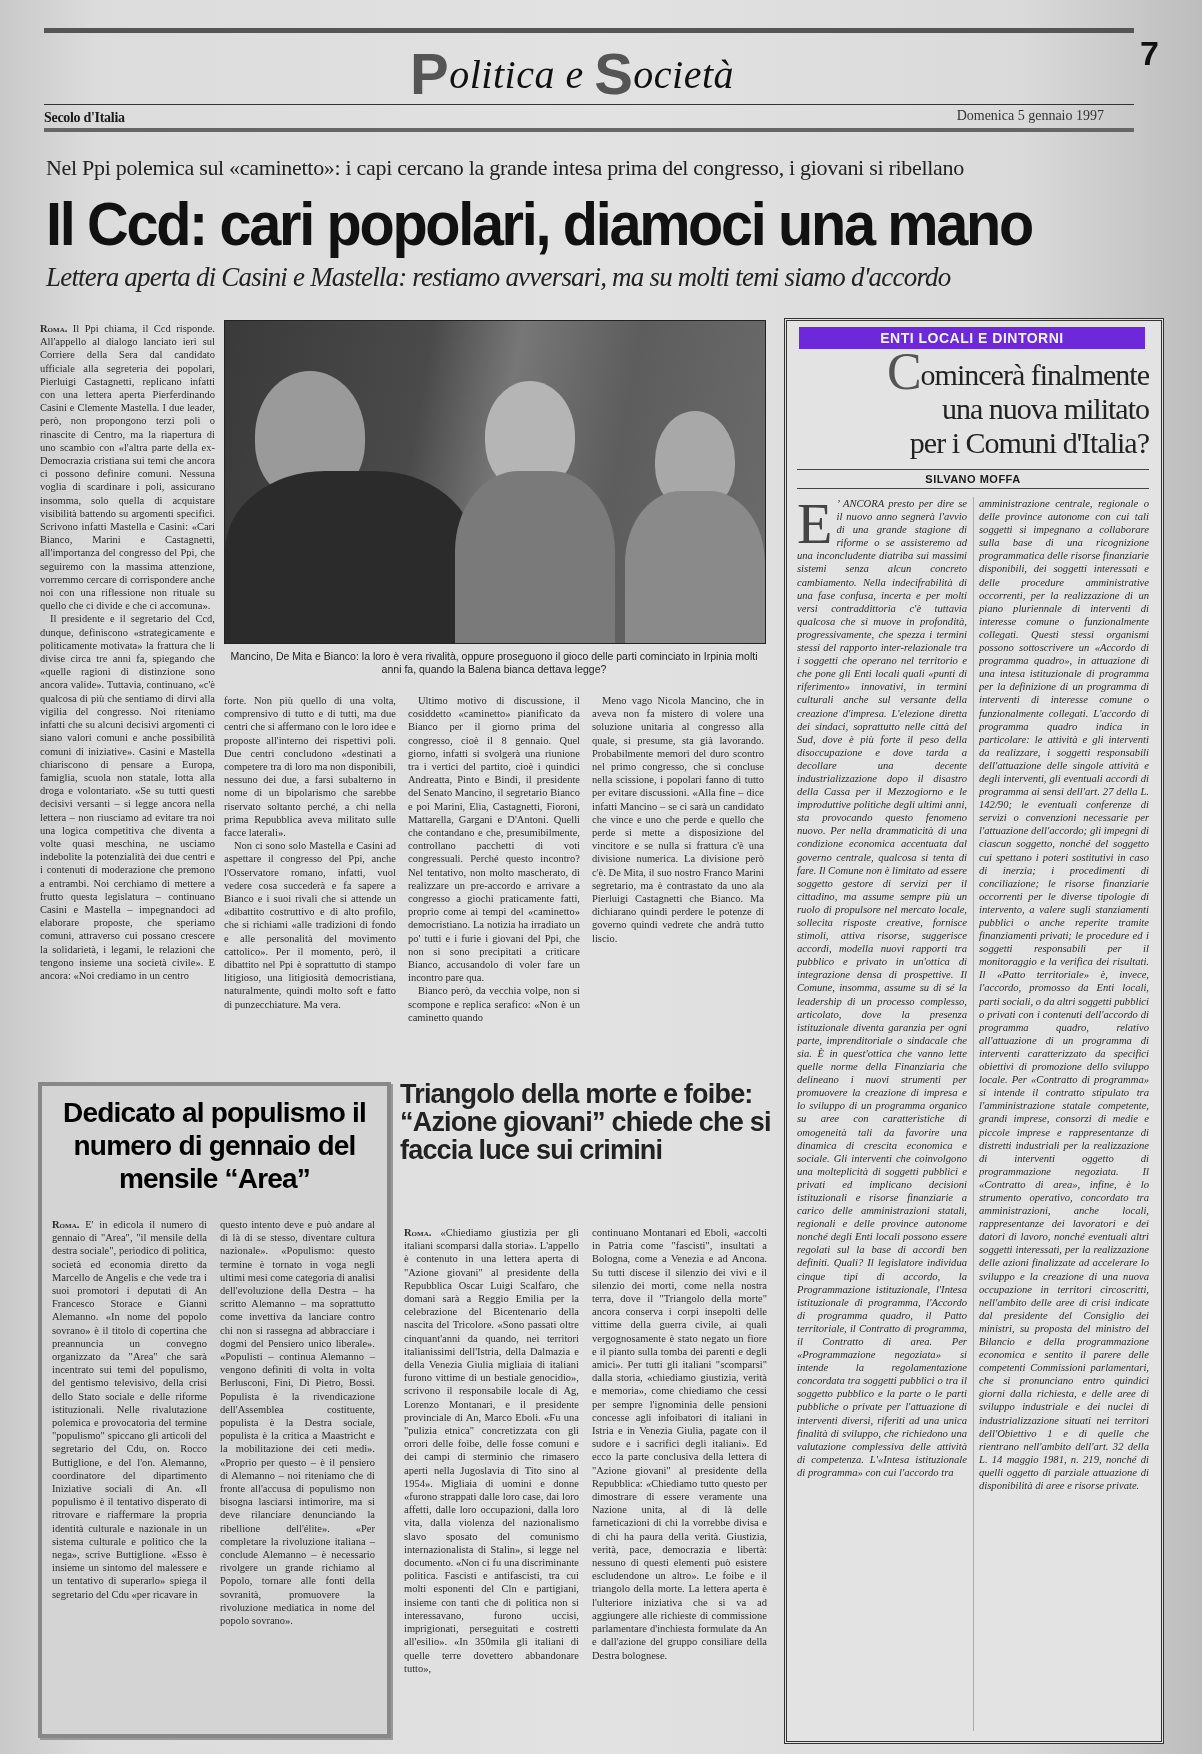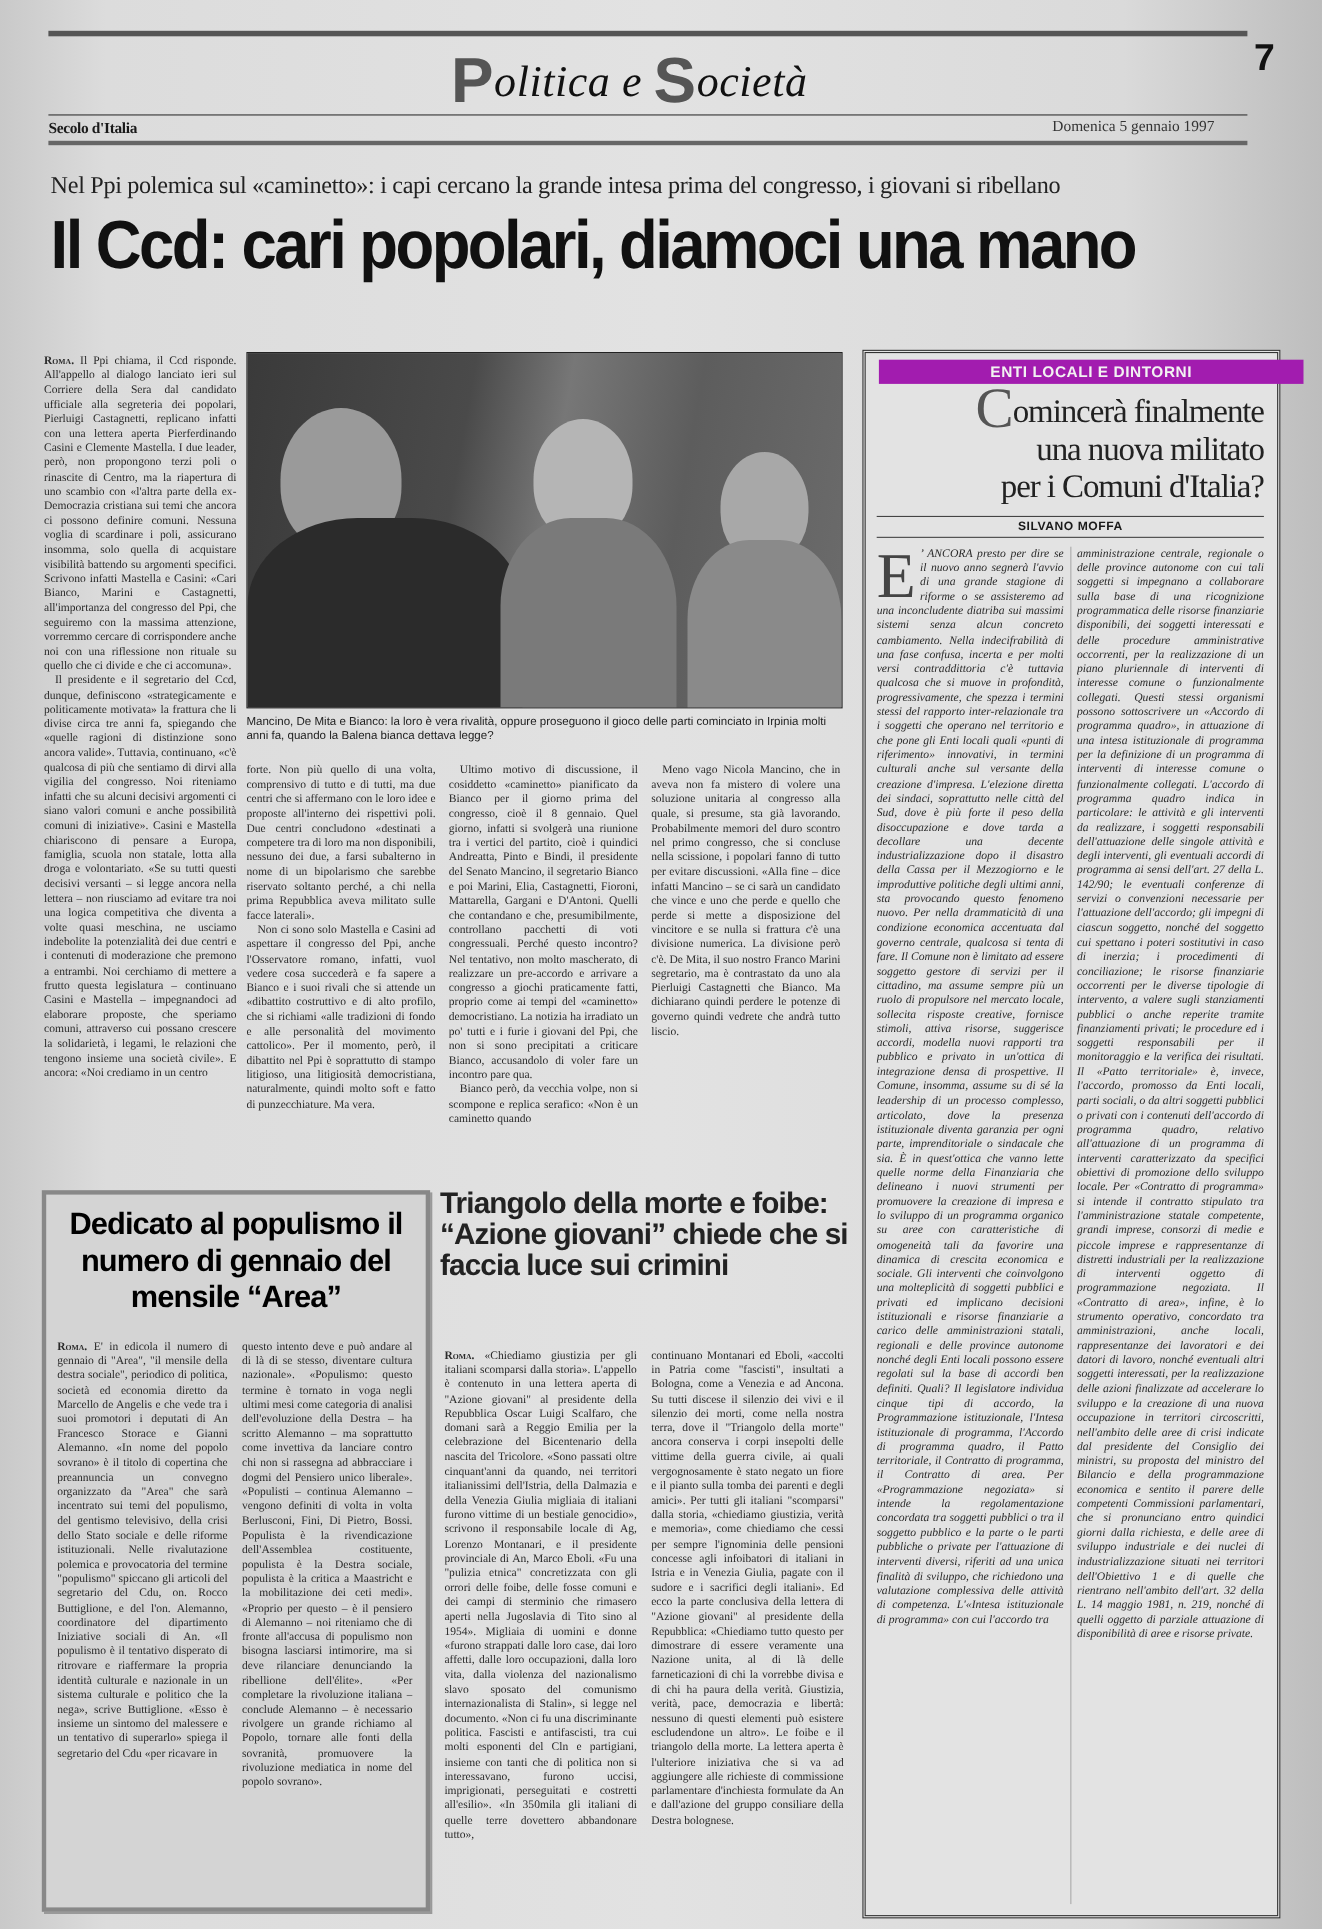--- a/index.html
+++ b/index.html
@@ -13,23 +13,23 @@
   .date{position:absolute;right:98px;top:108px;font-size:14px;color:#333;}
   .kicker{position:absolute;left:46px;top:155px;width:1090px;font-size:22px;color:#222;white-space:nowrap;letter-spacing:-0.3px;}
   .headline{position:absolute;left:46px;top:188px;font-family:"Liberation Sans",sans-serif;font-weight:bold;font-size:62px;letter-spacing:-2.5px;color:#111;white-space:nowrap;transform:scaleX(0.93);transform-origin:left;}
   .subhead{position:absolute;left:46px;top:262px;font-style:italic;font-size:27px;letter-spacing:-0.8px;color:#222;white-space:nowrap;}
   .col{position:absolute;font-size:10.5px;line-height:13.2px;text-align:justify;color:#2a2a2a;overflow:hidden;}
   .col p{margin:0 0 0 0;text-indent:10px;}
   .col p.first{text-indent:0;}
   .smallcaps{font-variant:small-caps;font-weight:bold;}
   .photo{position:absolute;left:224px;top:320px;width:540px;height:322px;background:linear-gradient(100deg,#3a3a3a 0%,#4a4a4a 35%,#777 50%,#5d5d5d 70%,#6c6c6c 100%);border:1px solid #222;overflow:hidden;}
   .person{position:absolute;border-radius:50% 50% 45% 45%;}
-  .caption{position:absolute;left:224px;top:650px;width:540px;font-family:"Liberation Sans",sans-serif;font-size:10.5px;line-height:13px;color:#222;}
+  .caption{position:absolute;left:224px;top:650px;width:540px;font-family:"Liberation Sans",sans-serif;font-size:10.5px;line-height:13px;color:#222;text-align:center;}
   .box-right{position:absolute;left:784px;top:318px;width:374px;height:1420px;border:3px double #333;background:#e3e3e3;}
-  .box-tag{position:absolute;left:12px;top:6px;width:386px;height:22px;background:#a21caf;color:#f2f2f2;font-family:"Liberation Sans",sans-serif;font-weight:bold;font-size:14px;text-align:center;line-height:22px;letter-spacing:0.5px;}
+  .box-tag{position:absolute;left:12px;top:6px;width:346px;height:22px;background:#6d28d9;color:#f2f2f2;font-family:"Liberation Sans",sans-serif;font-weight:bold;font-size:14px;text-align:center;line-height:22px;letter-spacing:0.5px;}
   .box-title{position:absolute;left:10px;top:34px;width:352px;text-align:right;font-size:30px;line-height:34px;color:#222;letter-spacing:-1px;}
   .box-title .big{font-size:52px;vertical-align:-4px;color:#555;}
   .byline{position:absolute;left:10px;top:148px;width:352px;border-top:1px solid #444;border-bottom:1px solid #444;text-align:center;font-family:"Liberation Sans",sans-serif;font-weight:bold;font-size:11px;padding:3px 0;letter-spacing:0.5px;}
   .box-col{position:absolute;font-style:italic;font-size:10.6px;line-height:13.1px;text-align:justify;color:#2a2a2a;overflow:hidden;}
   .dropcap{float:left;font-size:58px;line-height:50px;margin:2px 4px 0 0;color:#444;font-style:normal;}
   .box-area{position:absolute;left:38px;top:1082px;width:345px;height:648px;border:4px solid #888;background:#d4d4d4;box-shadow:2px 2px 0 #999;}
   .area-title{position:absolute;left:0;top:10px;width:345px;text-align:center;font-family:"Liberation Sans",sans-serif;font-weight:bold;font-size:28px;line-height:33px;letter-spacing:-0.8px;color:#000000;}
   .triangle-title{position:absolute;left:400px;top:1080px;width:380px;font-family:"Liberation Sans",sans-serif;font-weight:bold;font-size:27px;line-height:28px;letter-spacing:-0.8px;color:#222;}
   .vline{position:absolute;width:1px;background:#777;}
 </style>
@@ -43,20 +43,21 @@
     <span class="cap">P</span><span>olitica e </span><span class="cap">S</span><span>ocietà</span>
   </div>
   <div class="page-num">7</div>
   <div class="rule" style="left:44px;top:104px;width:1090px;height:1px;background:#333;"></div>
   <div class="paper-name">Secolo d'Italia</div>
   <div class="date">Domenica 5 gennaio 1997</div>
   <div class="rule" style="left:44px;top:128px;width:1090px;height:4px;background:#666;"></div>
 
   <div class="kicker">Nel Ppi polemica sul «caminetto»: i capi cercano la grande intesa prima del congresso, i giovani si ribellano</div>
   <div class="headline">Il Ccd: cari popolari, diamoci una mano</div>
+  <div class="subhead">Lettera aperta di Casini e Mastella: restiamo avversari, ma su molti temi siamo d'accordo</div>
 
   <div class="col" style="left:40px;top:322px;width:175px;height:730px;">
     <p class="first"><span class="smallcaps">Roma.</span> <span>Il Ppi chiama, il Ccd risponde. All'appello al dialogo lanciato ieri sul Corriere della Sera dal candidato ufficiale alla segreteria dei popolari, Pierluigi Castagnetti, replicano infatti con una lettera aperta Pierferdinando Casini e Clemente Mastella. I due leader, però, non propongono terzi poli o rinascite di Centro, ma la riapertura di uno scambio con «l'altra parte della ex-Democrazia cristiana sui temi che ancora ci possono definire comuni. Nessuna voglia di scardinare i poli, assicurano insomma, solo quella di acquistare visibilità battendo su argomenti specifici. Scrivono infatti Mastella e Casini: «Cari Bianco, Marini e Castagnetti, all'importanza del congresso del Ppi, che seguiremo con la massima attenzione, vorremmo cercare di corrispondere anche noi con una riflessione non rituale su quello che ci divide e che ci accomuna».</span></p>
     <p>Il presidente e il segretario del Ccd, dunque, definiscono «strategicamente e politicamente motivata» la frattura che li divise circa tre anni fa, spiegando che «quelle ragioni di distinzione sono ancora valide». Tuttavia, continuano, «c'è qualcosa di più che sentiamo di dirvi alla vigilia del congresso. Noi riteniamo infatti che su alcuni decisivi argomenti ci siano valori comuni e anche possibilità comuni di iniziative». Casini e Mastella chiariscono di pensare a Europa, famiglia, scuola non statale, lotta alla droga e volontariato. «Se su tutti questi decisivi versanti – si legge ancora nella lettera – non riusciamo ad evitare tra noi una logica competitiva che diventa a volte quasi meschina, ne usciamo indebolite la potenzialità dei due centri e i contenuti di moderazione che premono a entrambi. Noi cerchiamo di mettere a frutto questa legislatura – continuano Casini e Mastella – impegnandoci ad elaborare proposte, che speriamo comuni, attraverso cui possano crescere la solidarietà, i legami, le relazioni che tengono insieme una società civile». E ancora: «Noi crediamo in un centro</p>
   </div>
 
   <div class="photo">
     <div class="person" style="left:30px;top:50px;width:110px;height:130px;background:#9a9a9a;"></div>
     <div class="person" style="left:0;top:150px;width:250px;height:200px;background:#2b2b2b;border-radius:40% 40% 0 0;"></div>
     <div class="person" style="left:260px;top:60px;width:90px;height:110px;background:#b5b5b5;"></div>

